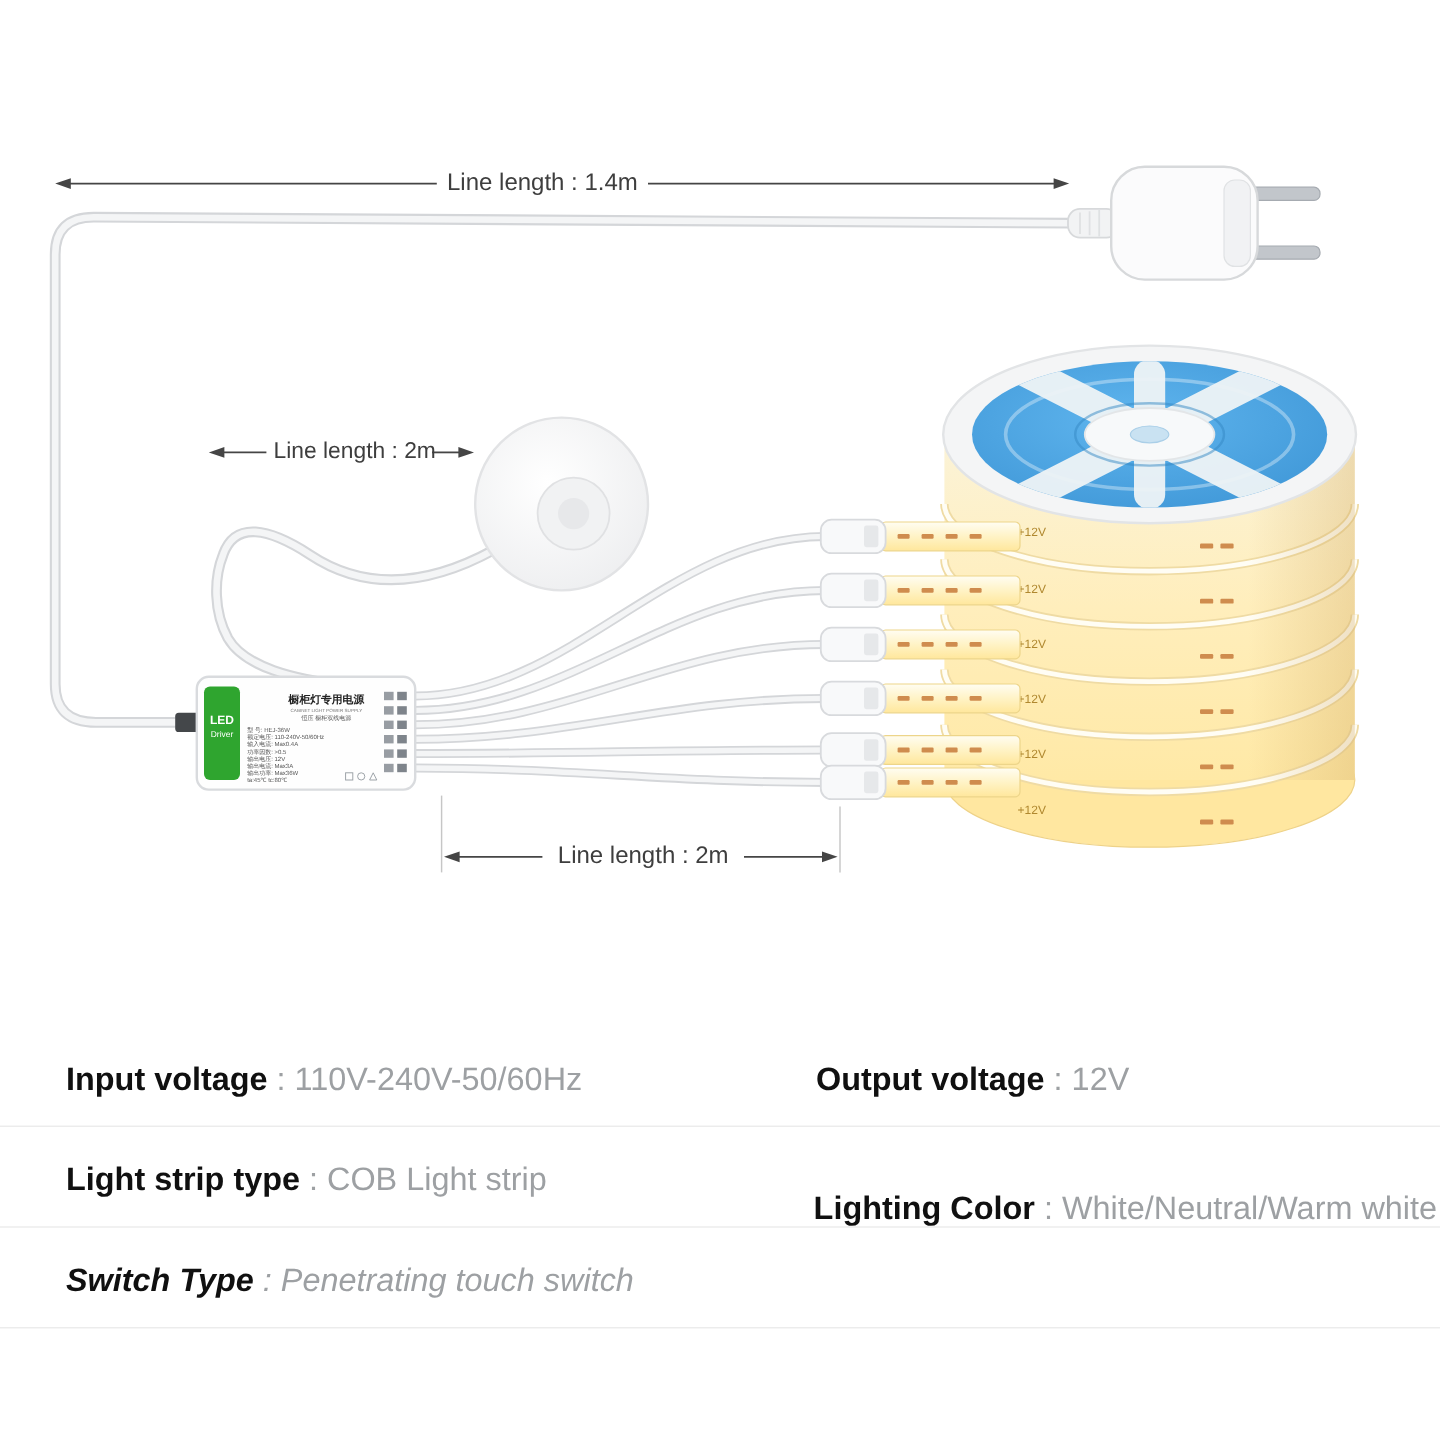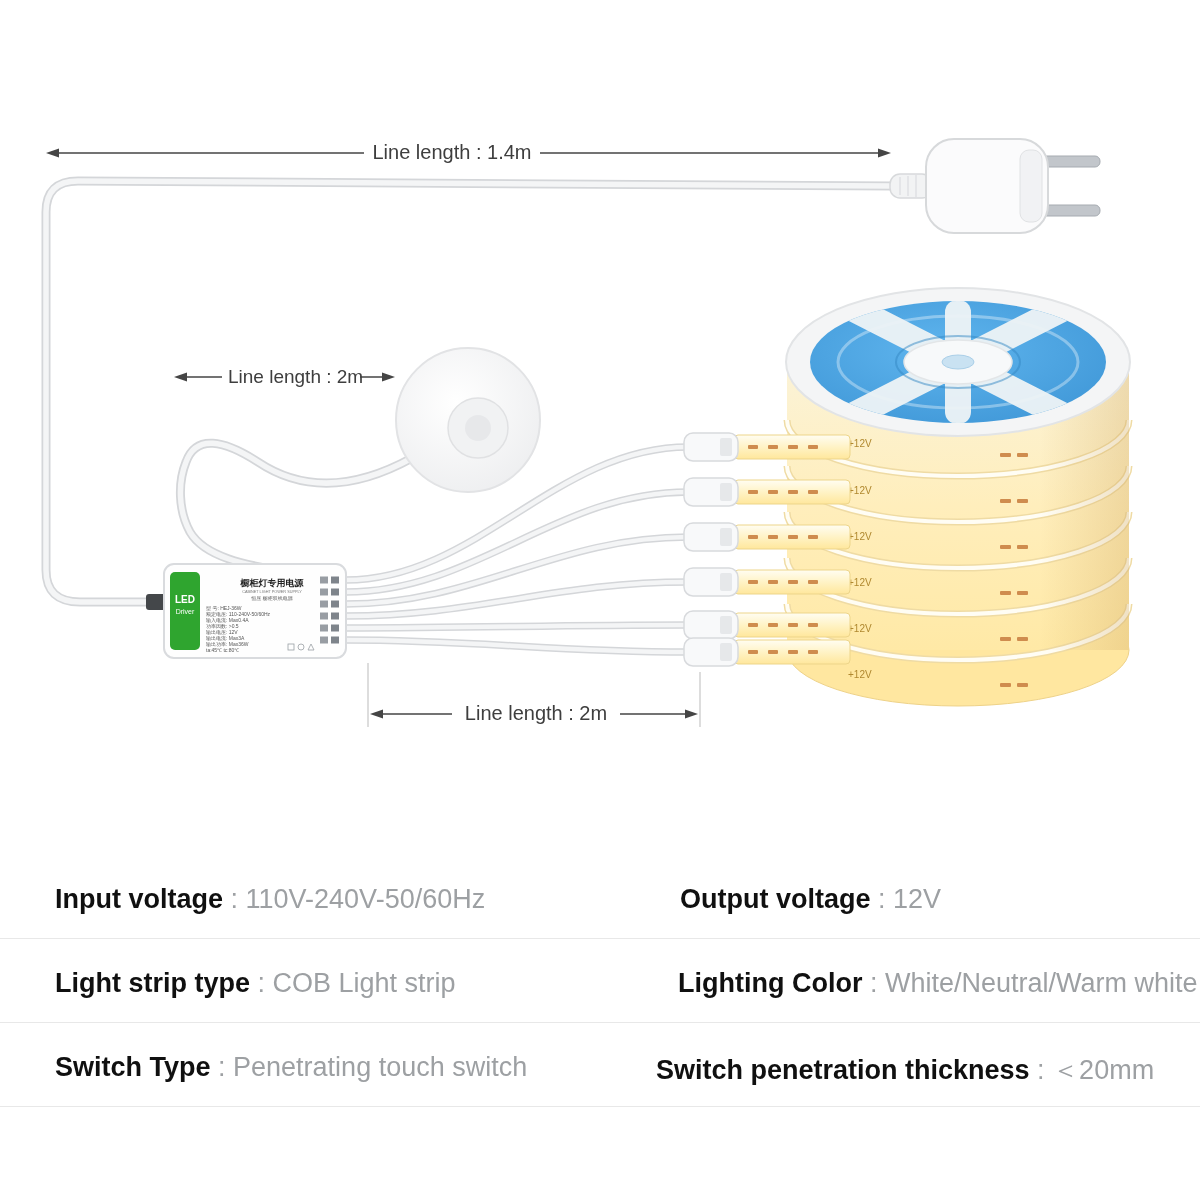--- a/index.html
+++ b/index.html
@@ -282,26 +282,23 @@
     <span class="spec-label">Input voltage</span><span class="spec-sep"> : </span><span class="spec-value">110V-240V-50/60Hz</span>
   </div>
   <div class="spec-cell" style="left:680px; top:884px;text-align:center;">
     <span class="spec-label">Output voltage</span><span class="spec-sep"> : </span><span class="spec-value">12V</span>
   </div>
   <div class="spec-divider" style="top:938px;"></div>
 
   <div class="spec-cell" style="left:55px; top:968px;">
     <span class="spec-label">Light strip type</span><span class="spec-sep"> : </span><span class="spec-value">COB Light strip</span>
   </div>
-  <div class="spec-cell" style="left:678px; top:968px;">
+  <div class="spec-cell" style="left:678px; top:992px;">
     <span class="spec-label">Lighting Color</span><span class="spec-sep"> : </span><span class="spec-value">White/Neutral/Warm white</span>
   </div>
   <div class="spec-divider" style="top:1022px;"></div>
 
-  <div class="spec-cell" style="left:55px; top:1052px;">
+  <div class="spec-cell" style="left:55px; top:1052px;font-style:italic;">
     <span class="spec-label">Switch Type</span><span class="spec-sep"> : </span><span class="spec-value">Penetrating touch switch</span>
   </div>
-  <div class="spec-cell" style="left:656px; top:1052px;">
-    <span class="spec-label">Switch penetration thickness</span><span class="spec-sep"> : </span><span class="spec-value">＜20mm</span>
-  </div>
   <div class="spec-divider" style="top:1106px;"></div>
 
 </div>
 
 </body></html>

